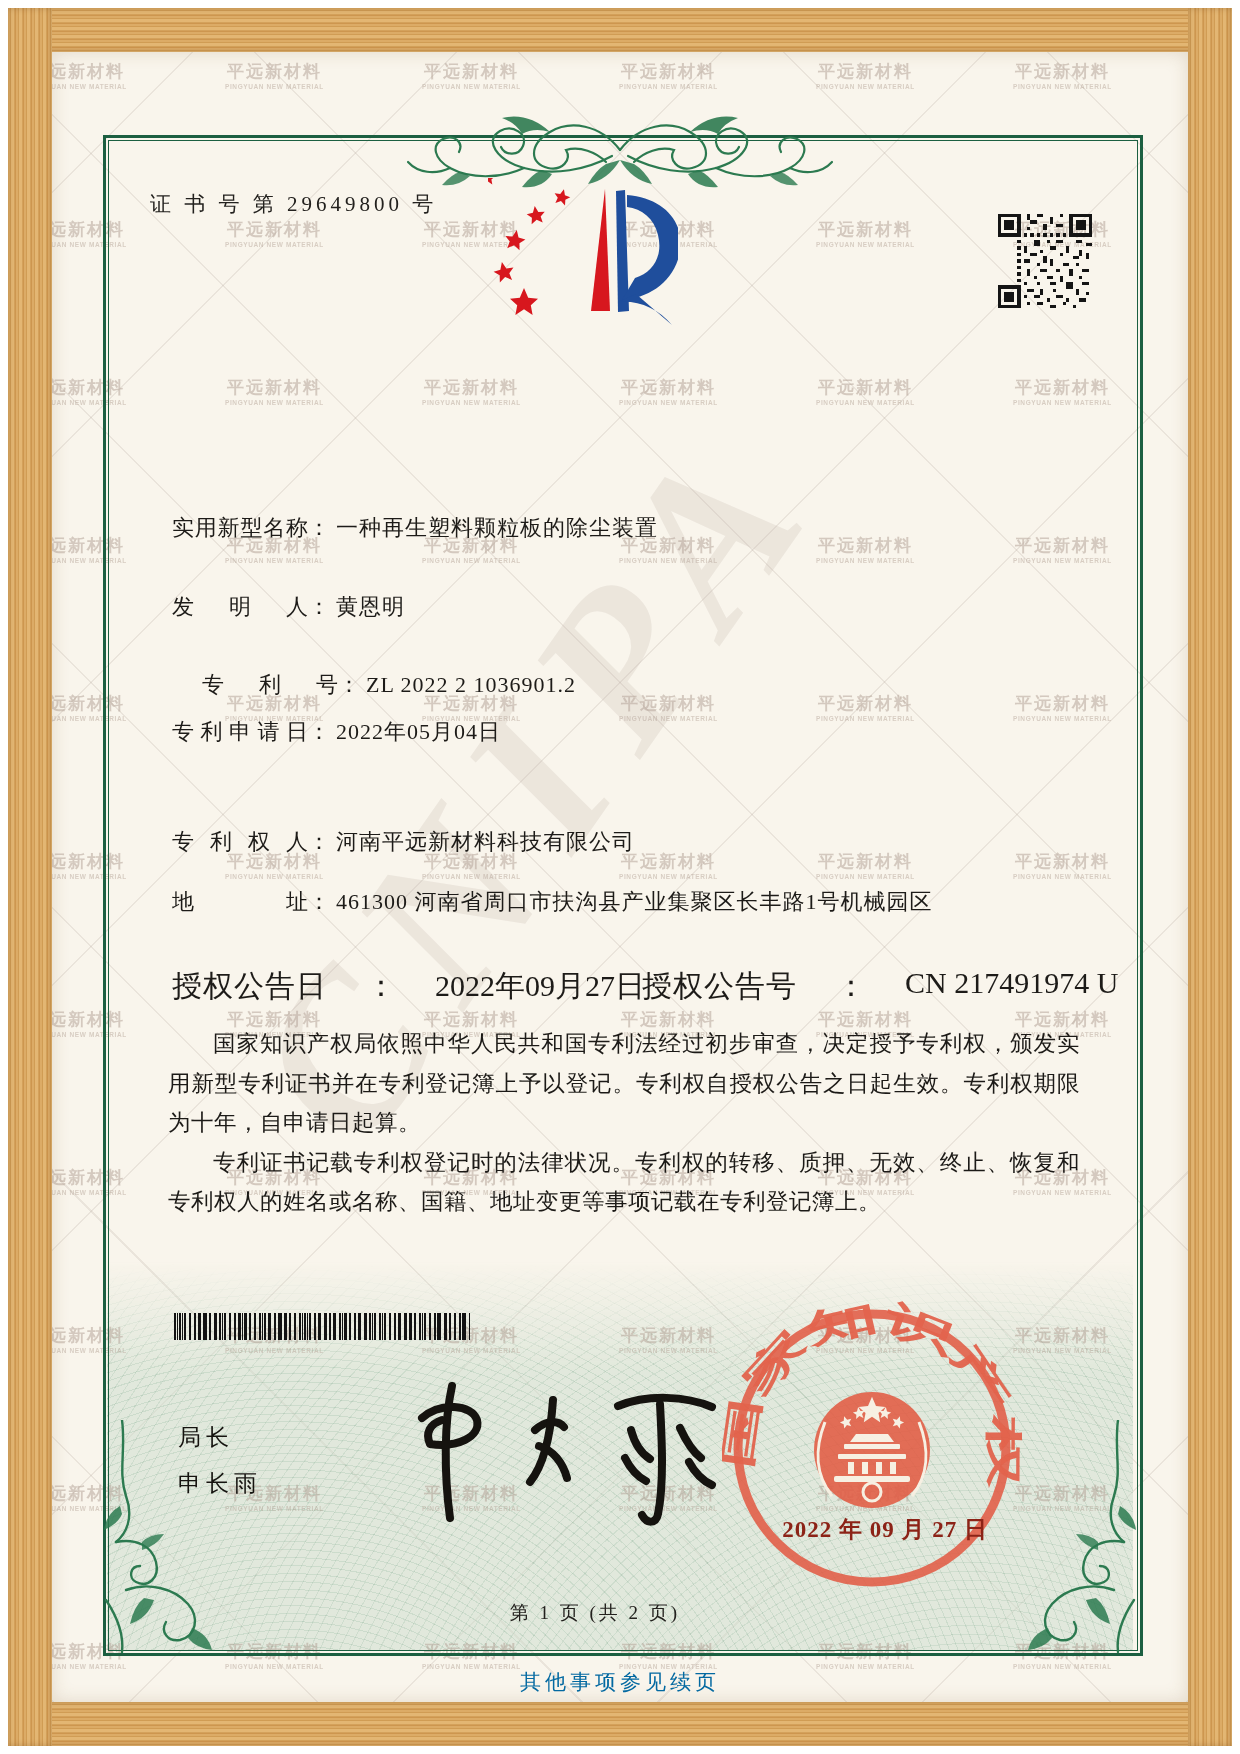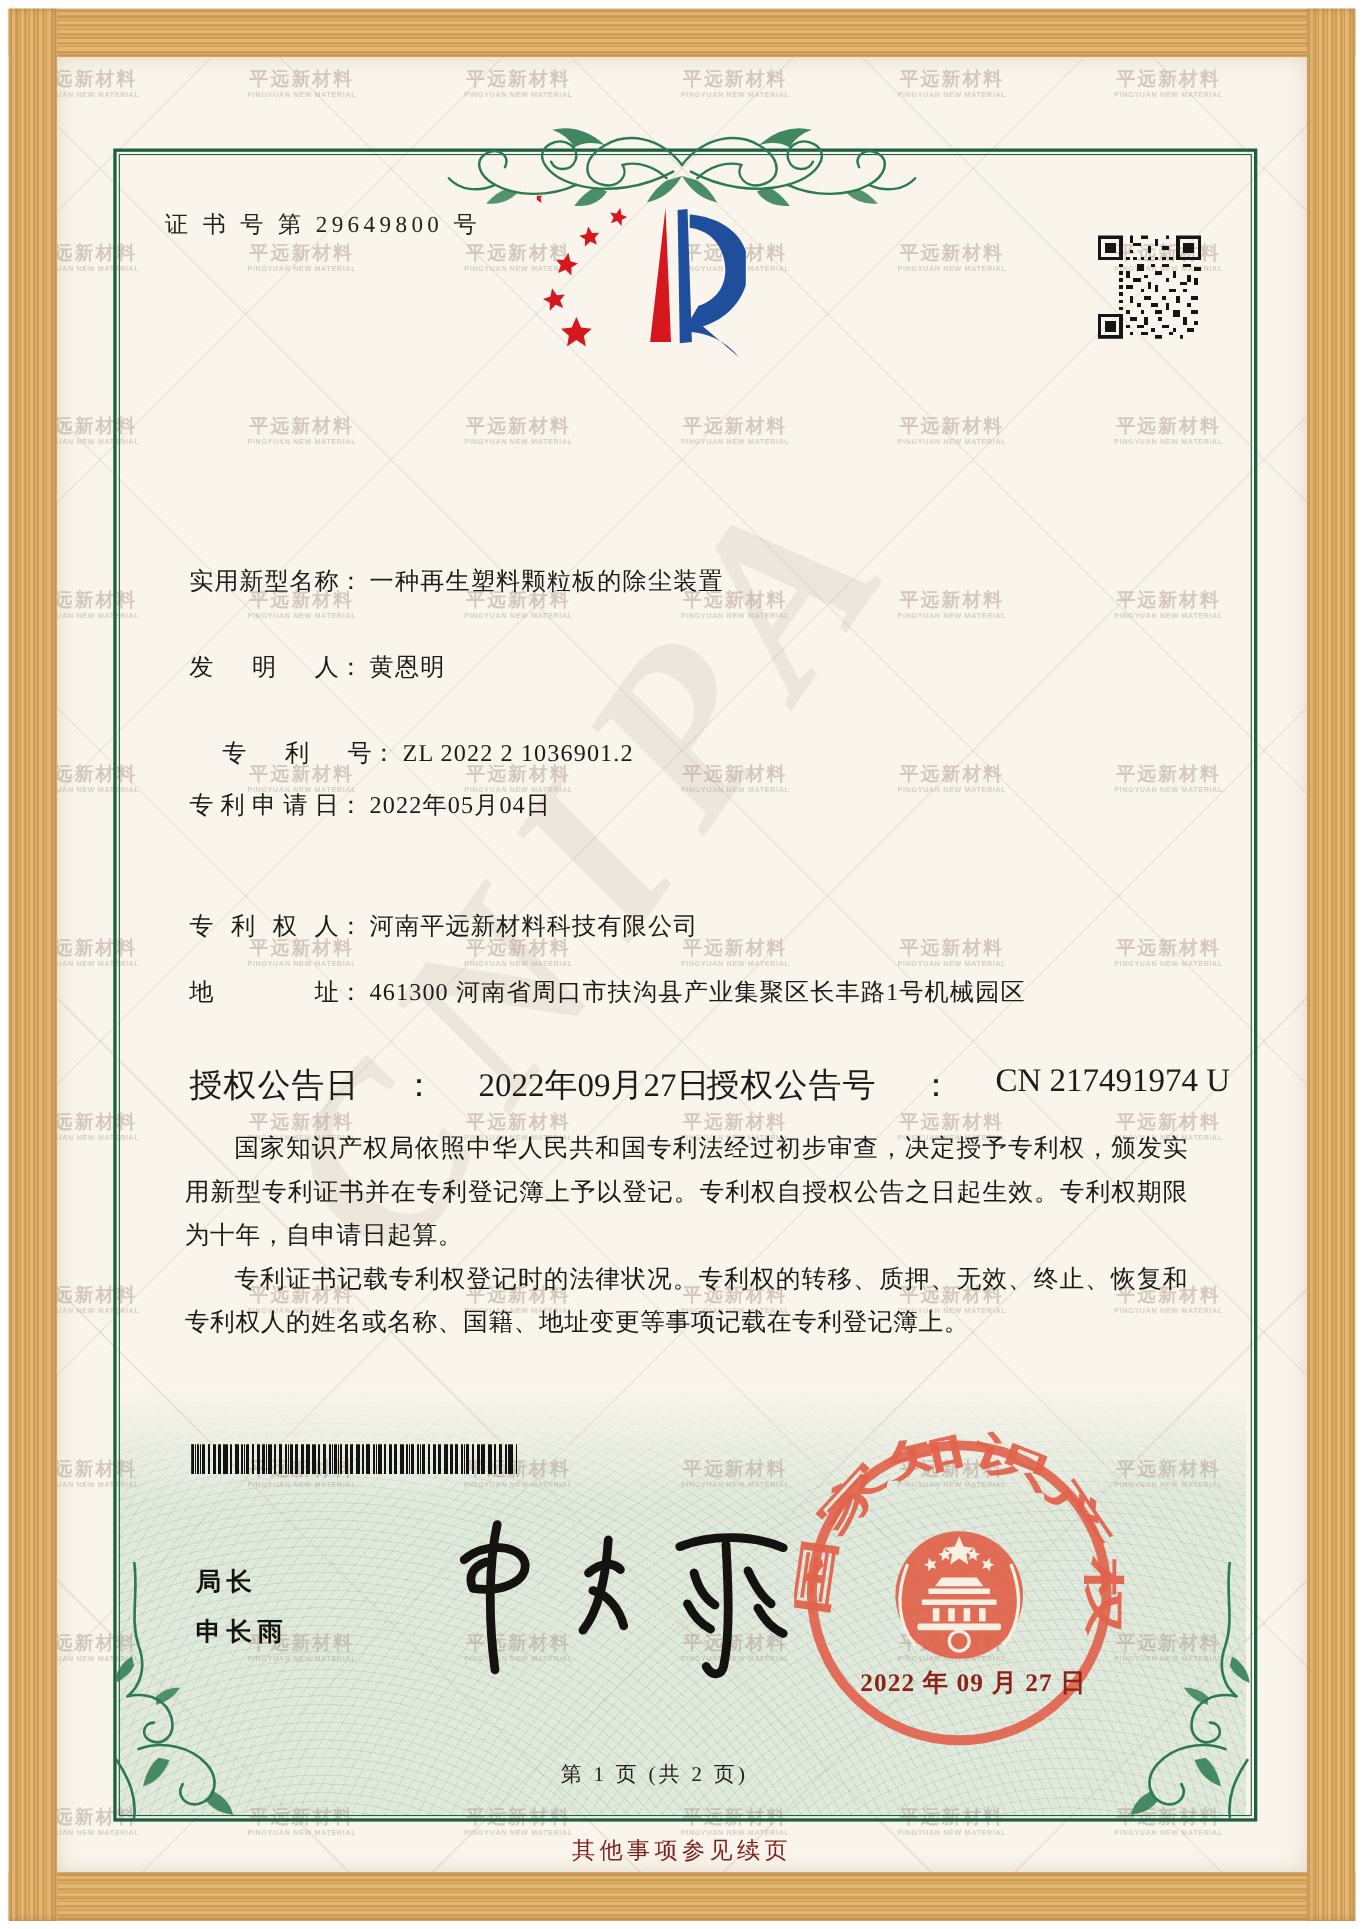--- a/index.html
+++ b/index.html
@@ -62,29 +62,29 @@
   .glabel{letter-spacing:1px;}
   .paras{position:absolute;left:168px;top:1024px;width:912px;font-size:22.5px;
     line-height:39.5px;text-align:justify;letter-spacing:.5px;color:#1c1a17;}
   .paras p{margin:0;text-indent:2em;}
   .barcode{position:absolute;left:174px;top:1313px;width:296px;height:27px;
     background:
       repeating-linear-gradient(90deg,#121212 0 2px,transparent 2px 5px),
       repeating-linear-gradient(90deg,#121212 0 1px,transparent 1px 8px),
       repeating-linear-gradient(90deg,transparent 0 3px,#121212 3px 4px,transparent 4px 13px);}
   .signer{position:absolute;left:178px;font-family:"Liberation Sans","DejaVu Sans",sans-serif;
-    font-size:23px;letter-spacing:5px;color:#15130f;font-weight:bold;}
+    font-size:23px;letter-spacing:5px;color:#15130f;}
   .signature{position:absolute;left:372px;top:1362px;}
   .seal{position:absolute;left:722px;top:1298px;mix-blend-mode:multiply;opacity:.95;}
   .seal-date{position:absolute;left:765px;top:1514px;width:240px;text-align:center;
     font-size:23px;font-weight:bold;letter-spacing:1px;color:#8c2317;z-index:6;}
   .page-info{position:absolute;left:0;top:1600px;width:1190px;text-align:center;
     font-size:19px;letter-spacing:3px;color:#23211e;}
   .footer-note{position:absolute;left:0;top:1668px;width:1240px;text-align:center;
-    font-size:21px;letter-spacing:4px;color:#7f1d1d;z-index:5;}
+    font-size:21px;letter-spacing:4px;color:#0369a1;z-index:5;}
 </style>
 </head>
 <body>
 
 <div class="page">
 
   <div class="wood wood-top"></div>
   <div class="wood wood-bottom"></div>
   <div class="wood wood-left"></div>
   <div class="wood wood-right"></div>

